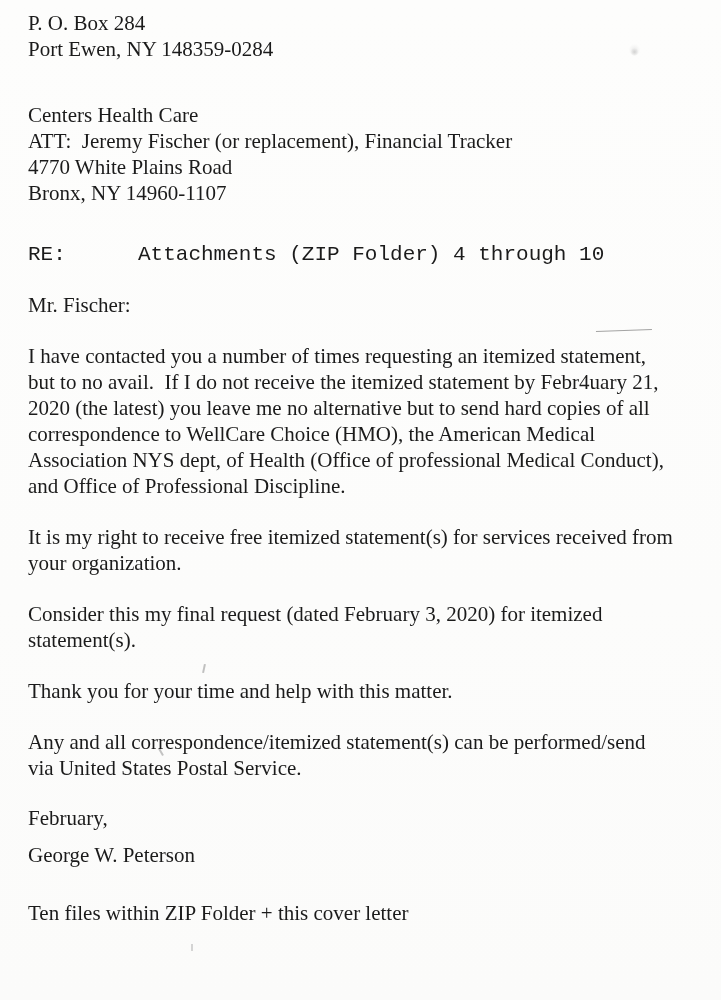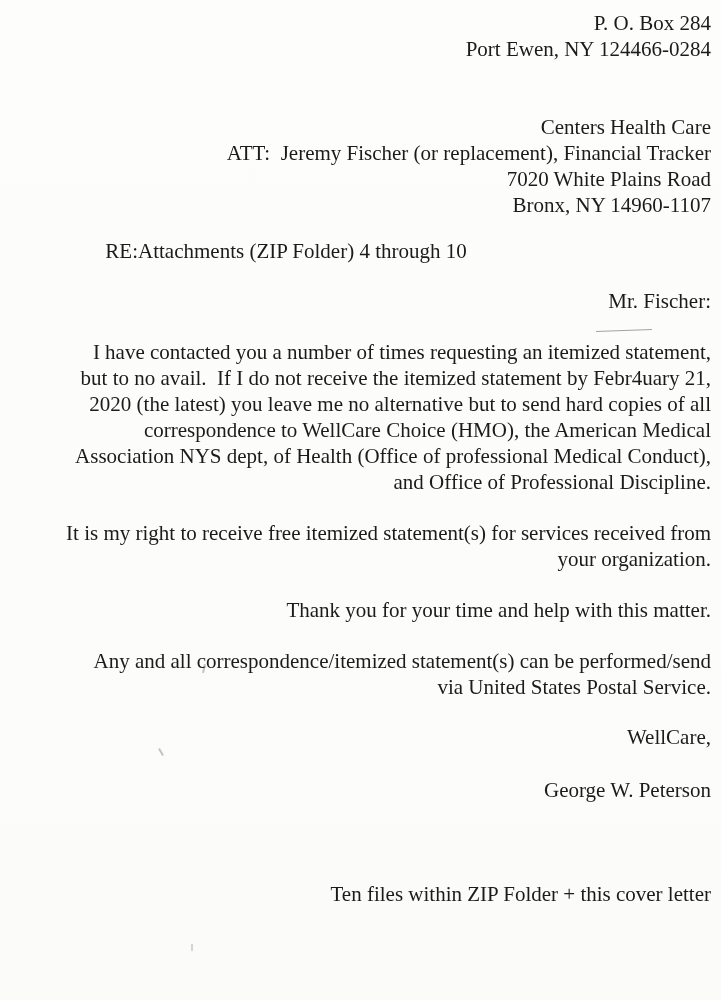--- a/index.html
+++ b/index.html
@@ -19,36 +19,36 @@
     font-family: "Liberation Serif", "DejaVu Serif", serif;
     font-size: 21px;
     line-height: 26px;
     overflow: hidden;
   }
   .content {
     position: absolute;
     top: 8px;
     left: 28px;
     right: 10px;
-    text-align: right;
   }
   .block { white-space: pre-wrap; }
   .sender-block { margin-top: 2px; }
-  .recipient-block { margin-top: 52px; }
+  .recipient-block { margin-top: 40px; }
   .re-line {
-    margin-top: 20px;
+    margin-top: 36px;
     display: flex;
     align-items: baseline;
+    font-family: Liberation Mono, monospace;
   }
   .re-label { width: 110px; flex: 0 0 auto; }
   .salutation { margin-top: 24px; }
   .para { margin: 25px 0 0 0; white-space: pre-wrap; }
   .closing { margin-top: 24px; }
-  .signature { margin-top: 27px; }
-  .postscript { margin-top: 78px; }
+  .signature { margin-top: 11px; }
+  .postscript { margin-top: 32px; }
 
   
   .artifact { position: absolute; pointer-events: none; }
   .smudge-top {
     top: 48px; left: 630px; width: 9px; height: 8px;
     border-radius: 50%;
     background: radial-gradient(circle, rgba(150,150,150,0.35), rgba(150,150,150,0) 70%);
   }
   .pencil-dash {
     top: 330px; left: 596px; width: 56px; height: 3px;
@@ -78,49 +78,51 @@
   <div class="artifact smudge-top"></div>
   <div class="artifact pencil-dash"></div>
   <div class="artifact tick-1"></div>
   <div class="artifact tick-2"></div>
   <div class="artifact tick-3"></div>
 
   <div class="content">
 
     <div class="sender-block">
       <div class="block">P. O. Box 284</div>
-      <div class="block">Port Ewen, NY 124466-0284</div>
+      <div class="block">Port Ewen, NY 148359-0284</div>
     </div>
 
     <div class="recipient-block">
       <div class="block">Centers Health Care</div>
       <div class="block">ATT:  Jeremy Fischer (or replacement), Financial Tracker</div>
-      <div class="block">7020 White Plains Road</div>
+      <div class="block">4770 White Plains Road</div>
       <div class="block">Bronx, NY 14960-1107</div>
     </div>
 
     <div class="re-line">
       <span class="re-label">RE:</span>
       <span class="re-subject">Attachments (ZIP Folder) 4 through 10</span>
     </div>
 
     <div class="salutation block">Mr. Fischer:</div>
 
     <p class="para">I have contacted you a number of times requesting an itemized statement,
 but to no avail.  If I do not receive the itemized statement by Febr4uary 21,
 2020 (the latest) you leave me no alternative but to send hard copies of all
 correspondence to WellCare Choice (HMO), the American Medical
 Association NYS dept, of Health (Office of professional Medical Conduct),
 and Office of Professional Discipline.</p>
     <p class="para">It is my right to receive free itemized statement(s) for services received from
 your organization.</p>
+    <p class="para">Consider this my final request (dated February 3, 2020) for itemized
+statement(s).</p>
     <p class="para">Thank you for your time and help with this matter.</p>
     <p class="para">Any and all correspondence/itemized statement(s) can be performed/send
 via United States Postal Service.</p>
 
-    <div class="closing block">WellCare,</div>
+    <div class="closing block">February,</div>
 
     <div class="signature block">George W. Peterson</div>
 
     <div class="postscript block">Ten files within ZIP Folder + this cover letter</div>
 
   </div>
 </div>
 
 </body></html>

